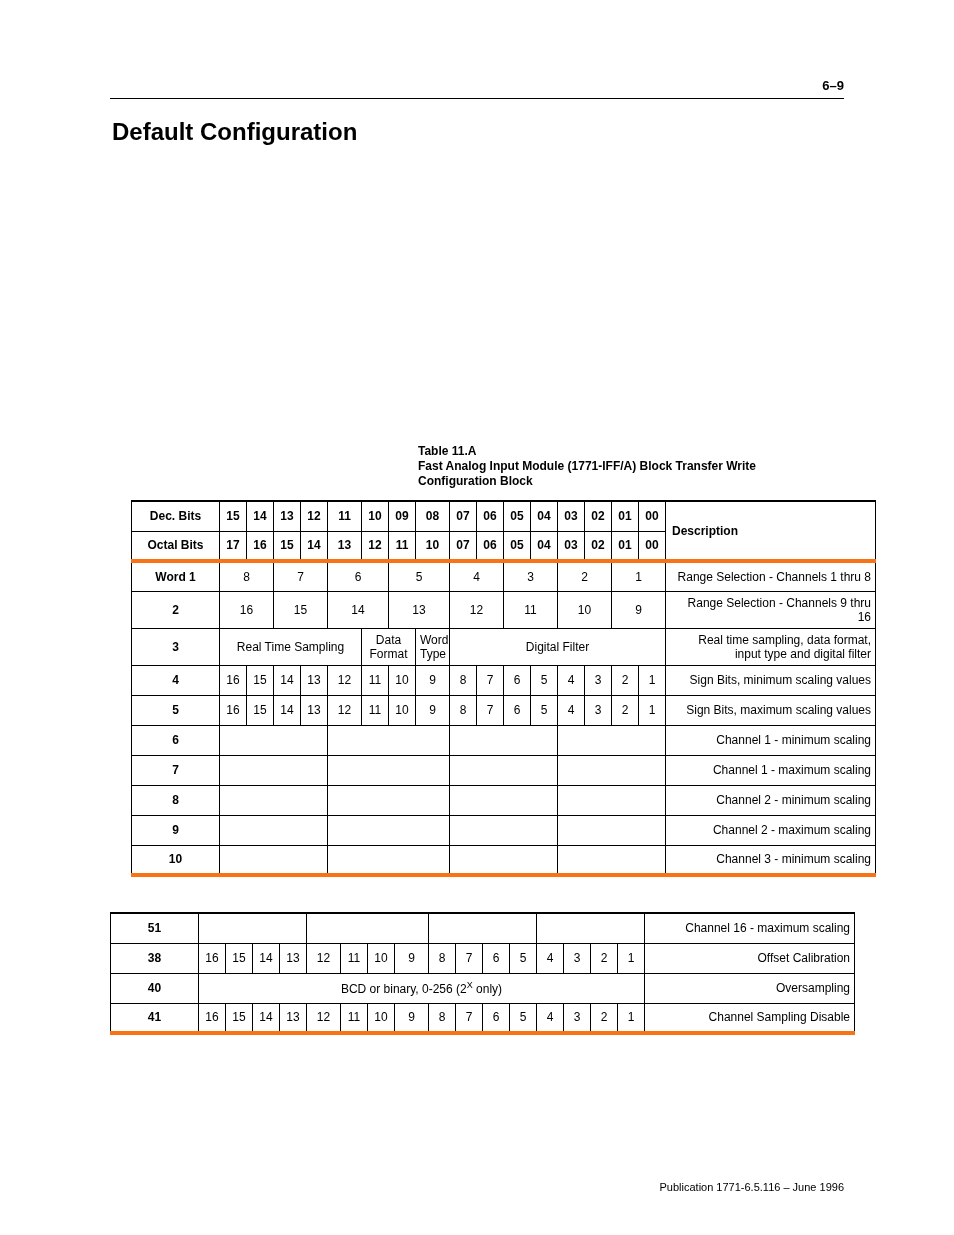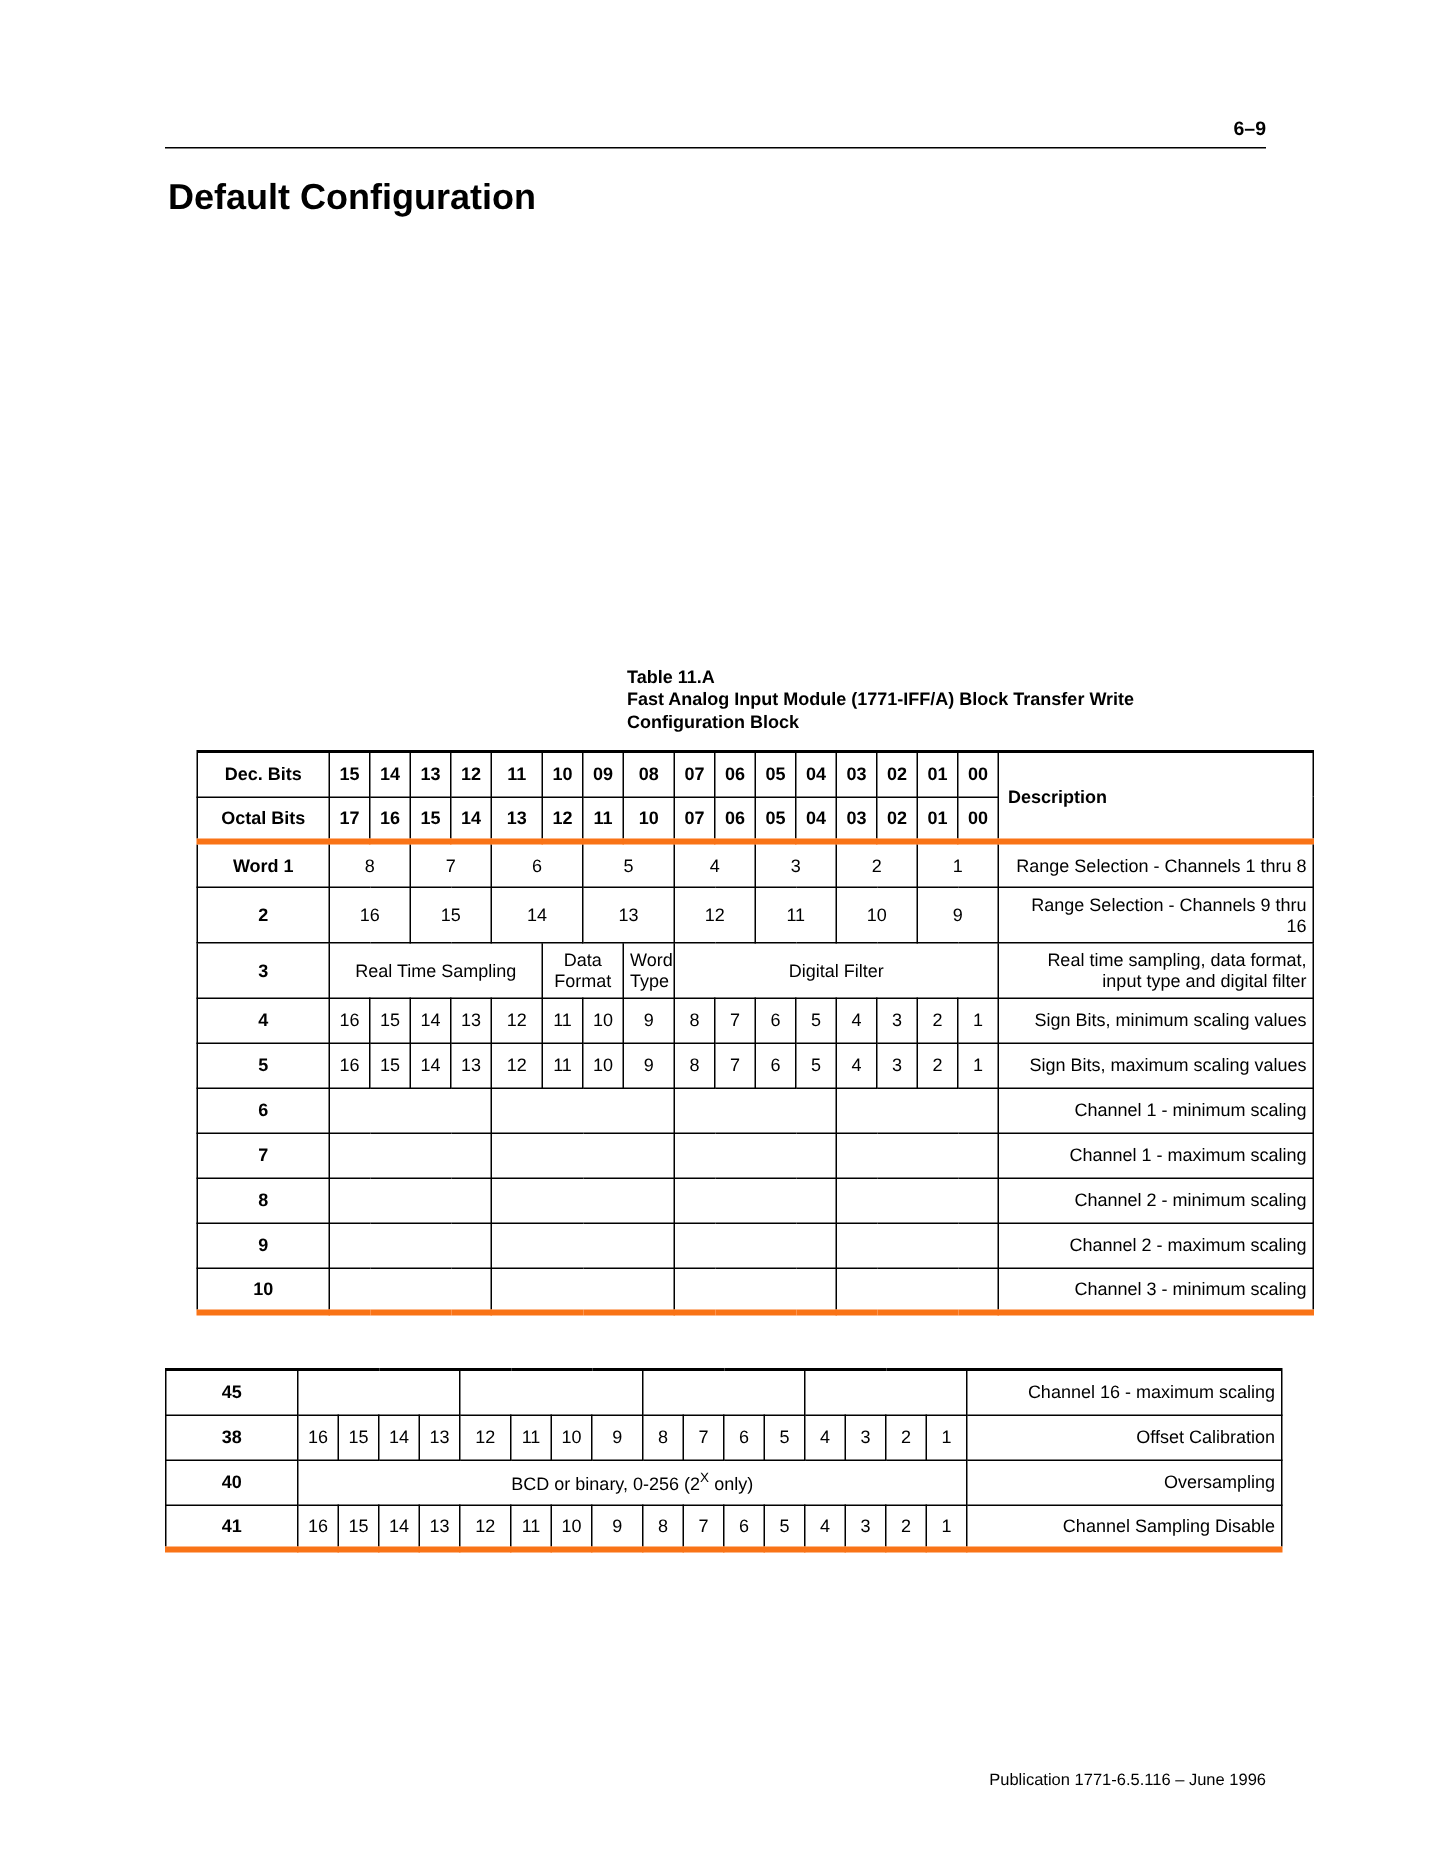--- a/index.html
+++ b/index.html
@@ -289,21 +289,21 @@
         <col class="c-bit">
         <col class="c-bit">
         <col class="c-bit">
         <col class="c-bit">
         <col class="c-bit">
         <col class="c-bit">
         <col class="c-desc">
       </colgroup>
       <tbody>
         <tr class="thick-top">
-          <td class="lbl">45</td>
+          <td class="lbl">51</td>
           <td colspan="4"></td>
           <td colspan="4"></td>
           <td colspan="4"></td>
           <td colspan="4"></td>
           <td class="desc">Channel 16 - maximum scaling</td>
         </tr>
         <tr>
           <td class="lbl">38</td>
           <td>16</td>
           <td>15</td>

